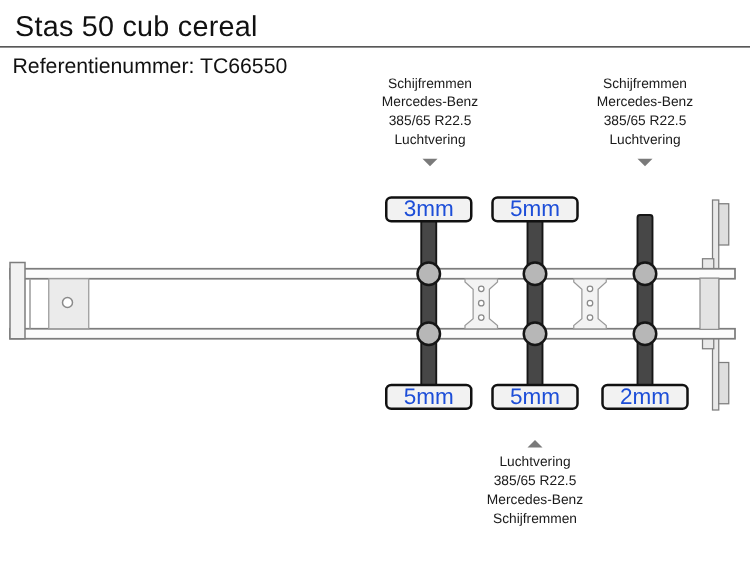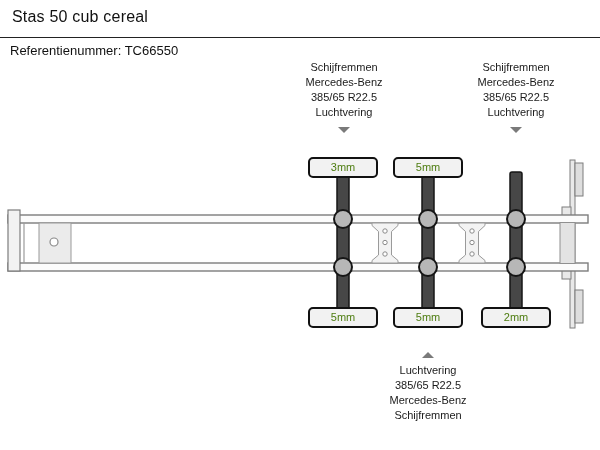--- a/index.html
+++ b/index.html
@@ -1,27 +1,27 @@
 <!DOCTYPE html>
 <html><head>
 <meta charset="utf-8">
 <style>
   html,body{margin:0;padding:0;}
   .page{
     position:relative;width:600px;height:450px;background:#ffffff;
     font-family:"Liberation Sans", sans-serif;color:#1a1a1a;overflow:hidden;
   }
   .title{
-    position:absolute;left:12px;top:8px;font-size:16px;letter-spacing:0.2px;color:#111;
+    position:absolute;left:12px;top:8px;font-size:23px;letter-spacing:0.2px;color:#111;
   }
   .title-rule{
     position:absolute;left:0;top:37px;width:600px;height:1px;background:#222;
   }
   .ref{
-    position:absolute;left:10px;top:43px;font-size:13px;color:#111;
+    position:absolute;left:10px;top:43px;font-size:17px;color:#111;
   }
   .ann{
     position:absolute;width:160px;text-align:center;font-size:11px;line-height:15px;color:#1a1a1a;
   }
   .ann-tl{left:264px;top:60px;}
   .ann-tr{left:436px;top:60px;}
   .ann-bottom{left:348px;top:363px;}
   .arrow-down{
     position:absolute;width:0;height:0;
     border-left:6px solid transparent;border-right:6px solid transparent;
@@ -32,21 +32,21 @@
     border-left:6px solid transparent;border-right:6px solid transparent;
     border-bottom:6px solid #7a7a7a;
   }
   .ad1{left:338px;top:127px;}
   .ad2{left:510px;top:127px;}
   .au1{left:422px;top:352px;}
   .diagram-svg{position:absolute;left:0;top:0;width:600px;height:450px;}
   .mbox{
     position:absolute;width:66px;height:17px;
     background:#f2f2f2;border:2px solid #111;border-radius:5px;
-    font-size:11px;line-height:17px;text-align:center;color:#4d7c0f;
+    font-size:18px;line-height:17px;text-align:center;color:#1d4ed8;
   }
   .mt{top:157px;}
   .mb{top:307px;}
   .bx1{left:308px;}
   .bx2{left:393px;}
   .bx3{left:481px;}
 </style>
 </head>
 <body>
 

